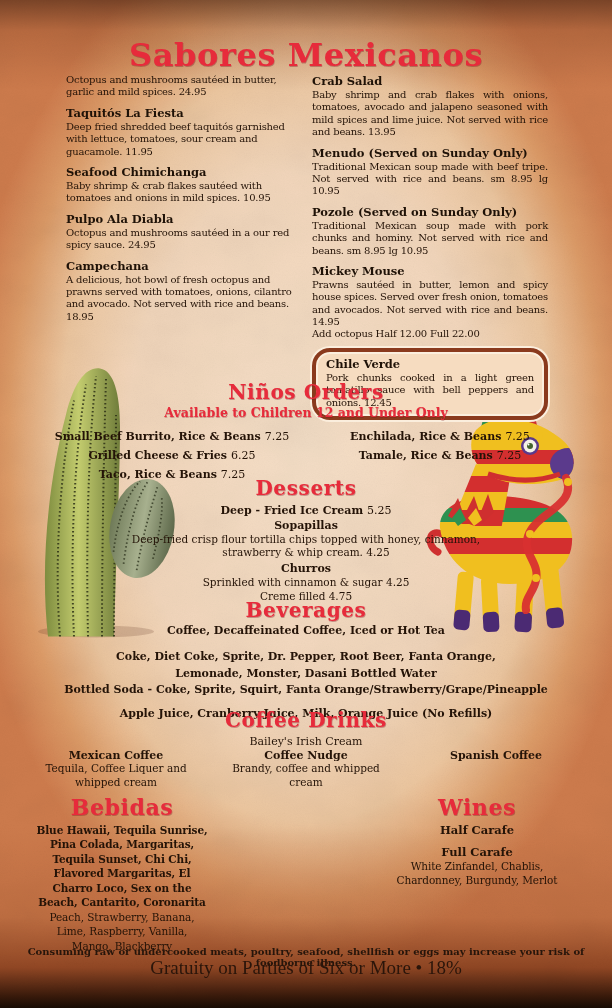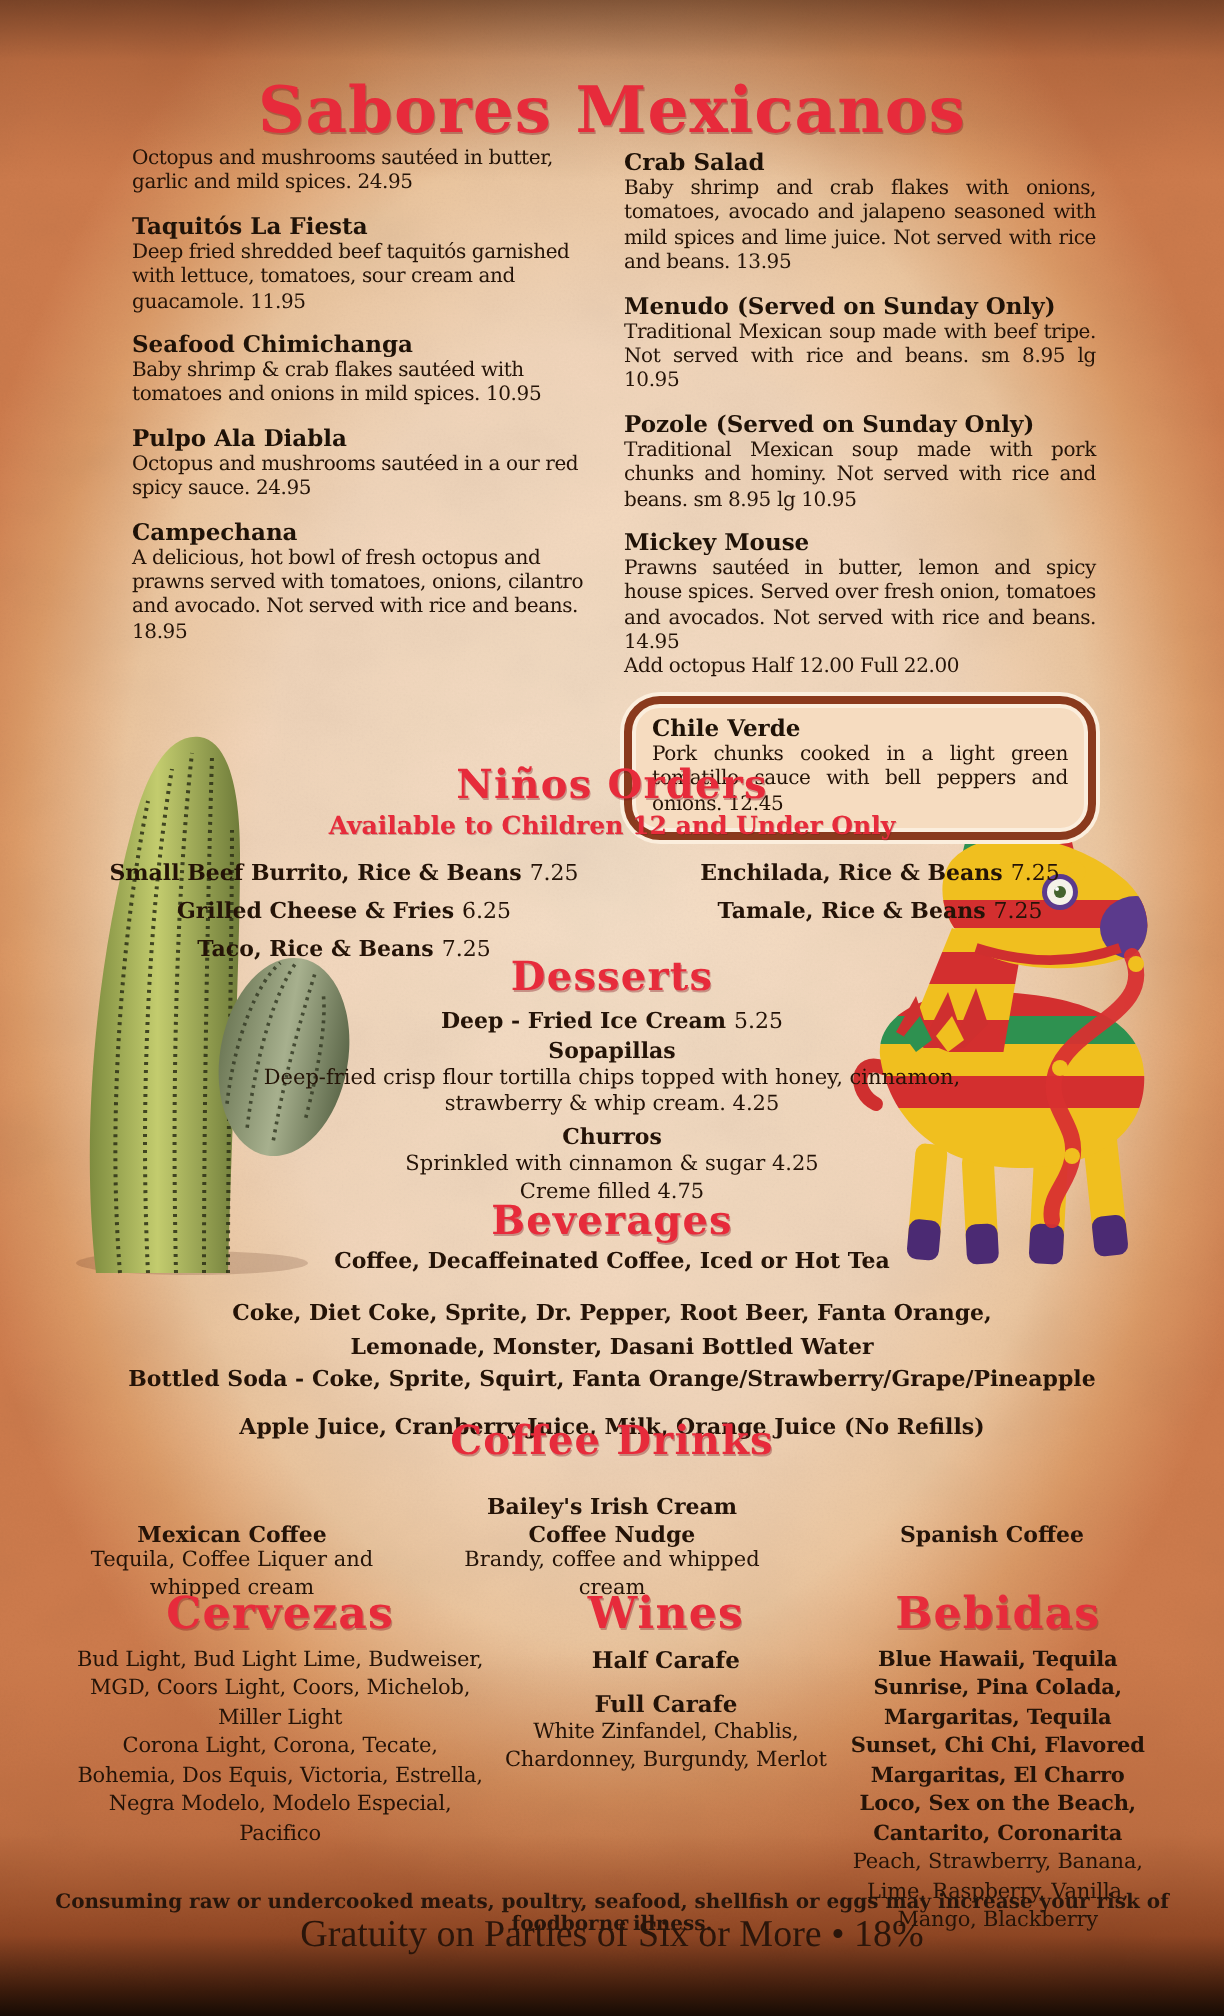--- a/index.html
+++ b/index.html
@@ -64,21 +64,21 @@
   .bold{font-weight:bold;}
   .d-desc{font-size:10.5px;width:354px;margin:1px auto 0;line-height:1.28;}
   .desserts h2{margin-bottom:4px;}
 
   .beverages{top:598px;}
   .bev-line{font-size:11px;font-weight:bold;margin-top:2px;line-height:1.3;}
   .gap10{margin-top:12px;}
   .gap8{margin-top:10px;}
 
   .coffee{top:708px;}
-  .coffee-header{font-size:11px;font-weight:bold;margin-top:15px;}
+  .coffee-header{font-size:11px;font-weight:normal;margin-top:3px;}
   .coffee-cols{display:flex;justify-content:center;gap:22px;margin-top:1px;}
   .coffee-col{width:168px;text-align:center;}
   .coffee-name{font-size:11px;font-weight:bold;}
   .coffee-desc{font-size:10.5px;line-height:1.3;}
 
   .bottom{top:794px;left:36px;width:540px;display:flex;justify-content:space-between;}
   .b-col{text-align:center;}
   .b-col h2{margin-bottom:3px;}
   .b-cervezas{width:232px;}
   .b-wines{width:198px;}
@@ -317,32 +317,27 @@
       <div class="coffee-name">Coffee Nudge</div>
       <div class="coffee-desc">Brandy, coffee and whipped cream</div>
     </div>
     <div class="coffee-col">
       <div class="coffee-name">Spanish Coffee</div>
     </div>
   </div>
 </div>
 
 <div class="bottom layer">
-  <div class="b-col b-cervezas">
-    <h2 class="h-red">Cervezas</h2>
-    <div class="plain-list">Bud Light, Bud Light Lime, Budweiser, MGD, Coors Light, Coors, Michelob, Miller Light</div>
-    <div class="plain-list">Corona Light, Corona, Tecate, Bohemia, Dos Equis, Victoria, Estrella, Negra Modelo, Modelo Especial, Pacifico</div>
+  <div class="b-col b-bebidas">
+    <h2 class="h-red">Bebidas</h2>
+    <div class="bold-list">Blue Hawaii, Tequila Sunrise, Pina Colada, Margaritas, Tequila Sunset, Chi Chi, Flavored Margaritas, El Charro Loco, Sex on the Beach, Cantarito, Coronarita</div>
+    <div class="plain-list">Peach, Strawberry, Banana, Lime, Raspberry, Vanilla, Mango, Blackberry</div>
   </div>
   <div class="b-col b-wines">
     <h2 class="h-red">Wines</h2>
     <div class="wine-sub">Half Carafe</div>
     <div class="wine-sub">Full Carafe</div>
     <div class="plain-list">White Zinfandel, Chablis, Chardonney, Burgundy, Merlot</div>
   </div>
-  <div class="b-col b-bebidas">
-    <h2 class="h-red">Bebidas</h2>
-    <div class="bold-list">Blue Hawaii, Tequila Sunrise, Pina Colada, Margaritas, Tequila Sunset, Chi Chi, Flavored Margaritas, El Charro Loco, Sex on the Beach, Cantarito, Coronarita</div>
-    <div class="plain-list">Peach, Strawberry, Banana, Lime, Raspberry, Vanilla, Mango, Blackberry</div>
-  </div>
 </div>
 
 <div class="footer-disclaimer layer">Consuming raw or undercooked meats, poultry, seafood, shellfish or eggs may increase your risk of foodborne illness.</div>
 <div class="footer-gratuity layer">Gratuity on Parties of Six or More • 18%</div>
 
 </body></html>

